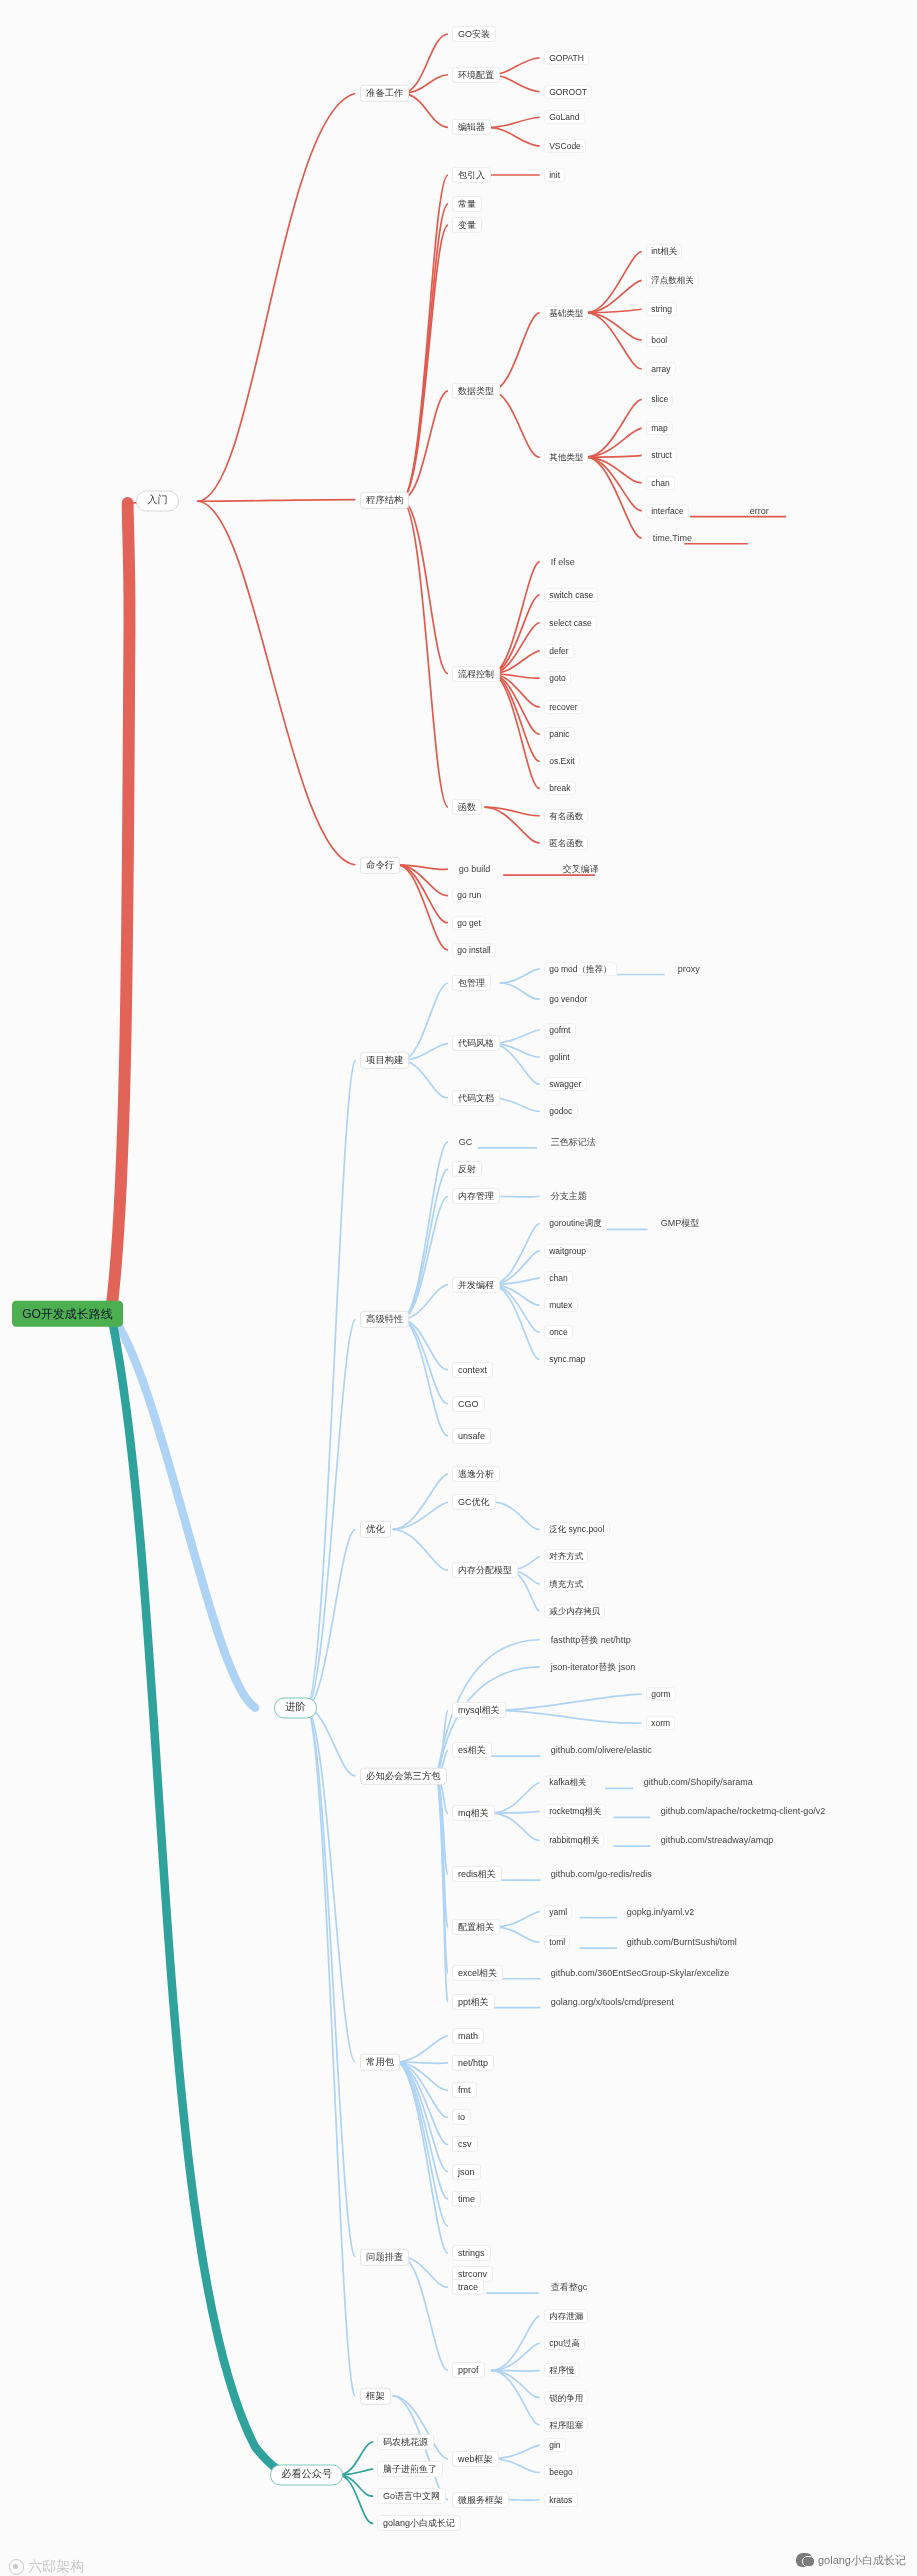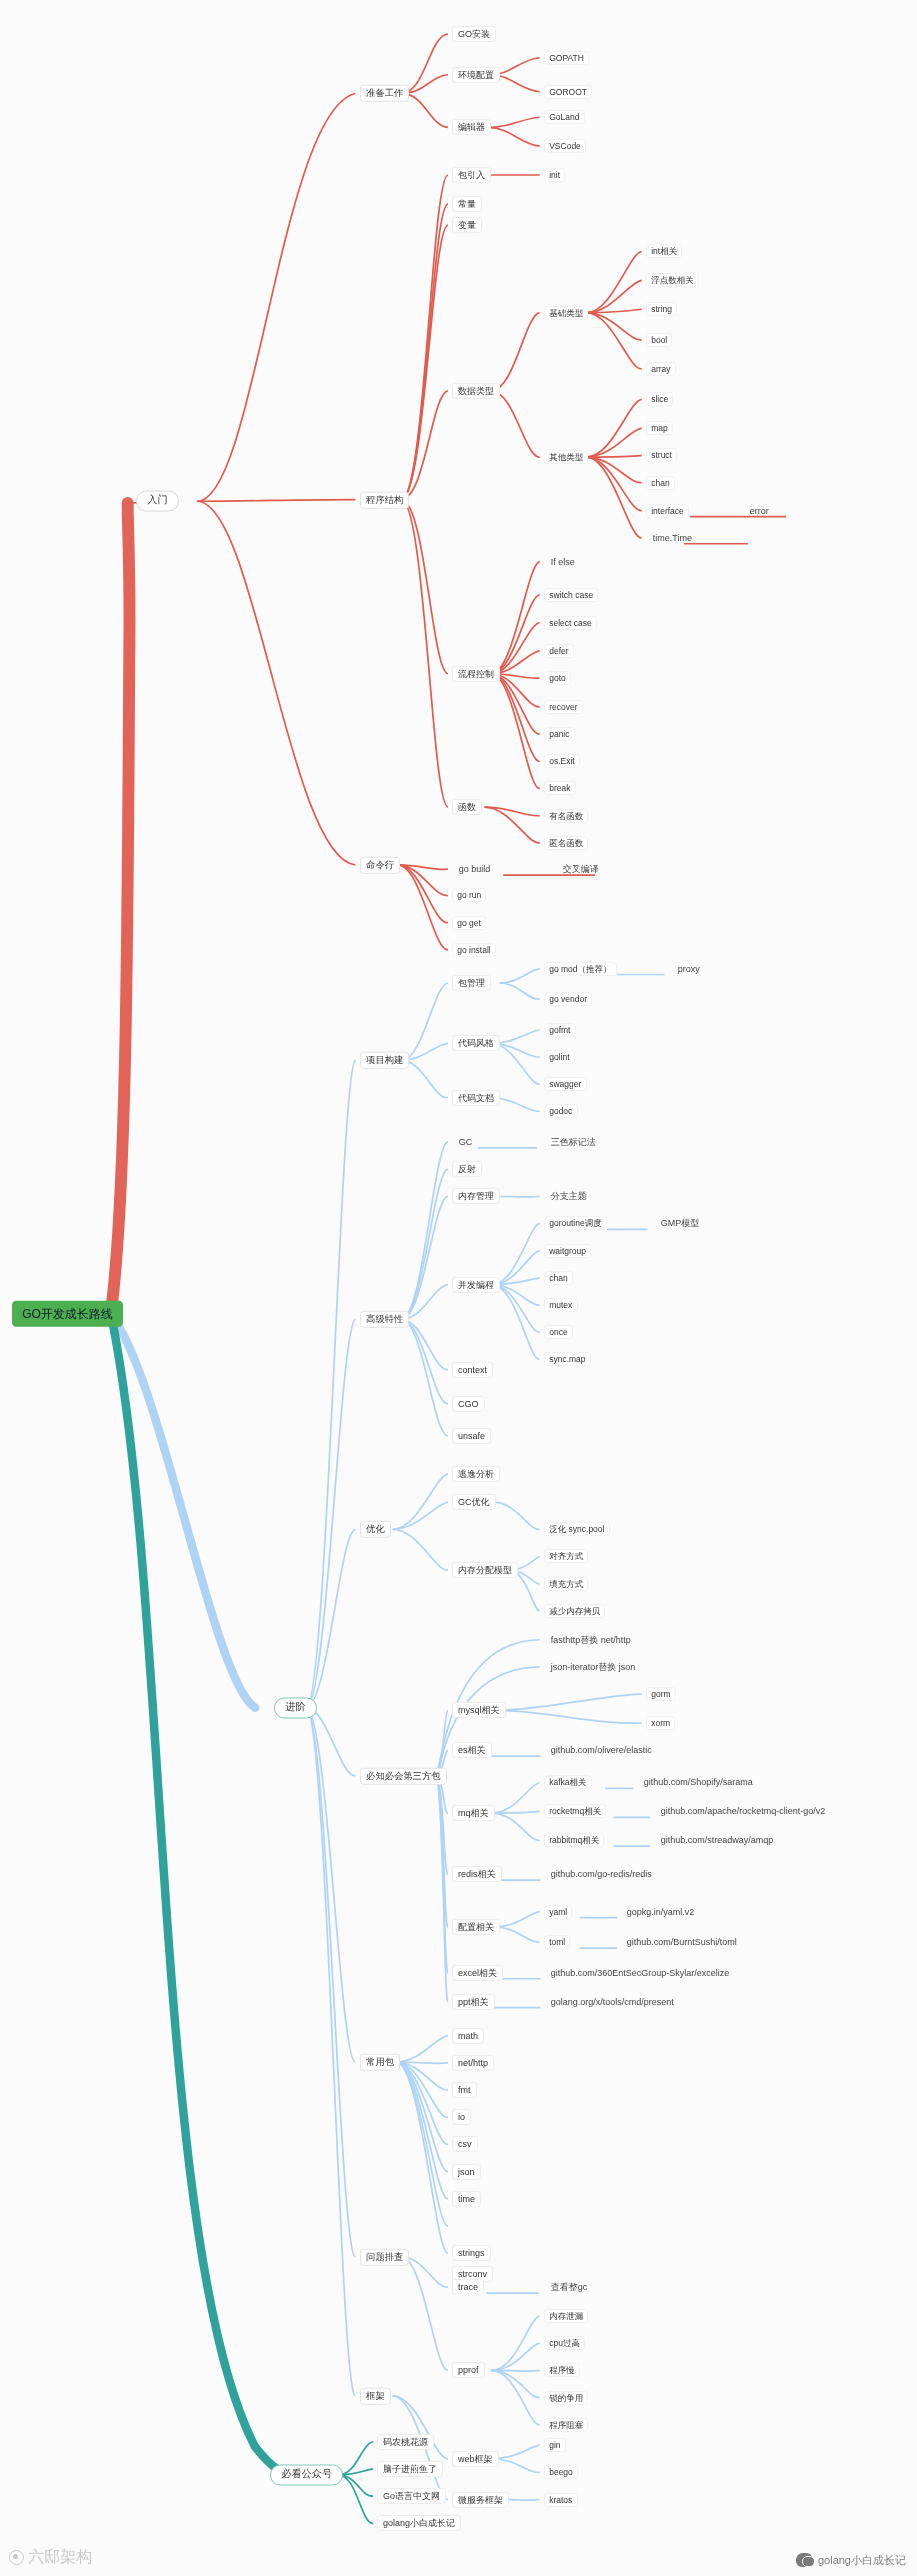--- a/index.html
+++ b/index.html
@@ -15,22 +15,22 @@
   .root .box{background:#4caf50;padding:6px 10.2px;border-radius:4.2px;font-size:12px;}
   
   .l1 .box{background:#fff;border:0.8px solid #d8d8d8;border-radius:10.2px;padding:3.4px 10.2px;font-size:10.2px;color:#333;}
   .l1.green .box{border-color:#7fc6b8;}
   
   .l2 .box{background:#fff;border:0.8px solid #e3e3e3;padding:1.7px 5.1px;font-size:9.3px;}
   .l3 .box{background:#fff;border:0.8px solid #ececec;padding:1.7px 5.1px;font-size:9px;}
   .l4 .box{background:#fff;border:0.8px solid #f0f0f0;padding:0.8px 4.2px;font-size:8.5px;}
   .plain{padding:0.8px 3.4px;font-size:9px;color:#444;}
   
-  .wm-left{position:absolute;left:8.5px;bottom:8px;display:flex;align-items:center;
-           color:#c9c9c9;font-size:16px;}
+  .wm-left{position:absolute;left:8.5px;bottom:0;display:flex;align-items:center;
+           color:#c9c9c9;font-size:14px;}
   .wm-left .circ{width:13.6px;height:13.6px;border:1.3px solid #c9c9c9;border-radius:50%;
        display:inline-block;margin-right:4.2px;position:relative;}
   .wm-left .circ:after{content:"";position:absolute;left:3.4px;top:3.4px;width:5.1px;height:5.1px;
        background:#c9c9c9;border-radius:50%;}
   .wm-right{position:absolute;right:12px;bottom:8.5px;display:flex;align-items:center;
            color:#7a7a7a;font-size:11px;}
   .wm-right .wx{width:17px;height:13.6px;background:#7a7a7a;border-radius:6.8px 6.8px 6px 6px;
         margin-right:5.1px;display:inline-block;position:relative;}
   .wm-right .wx:after{content:"";position:absolute;right:-2.5px;bottom:0px;width:11px;height:9.3px;
         background:#7a7a7a;border-radius:5.1px;border:1.7px solid #fbfbfb;}

